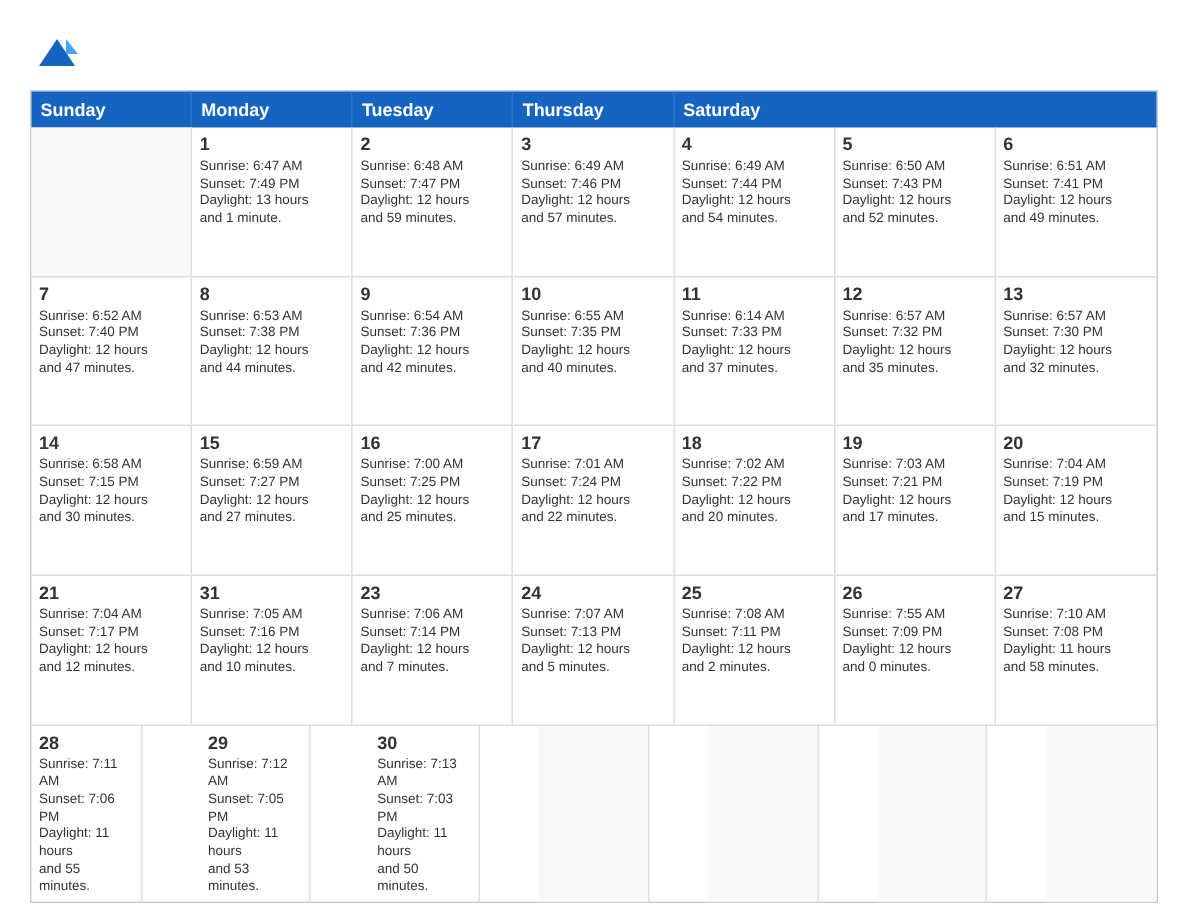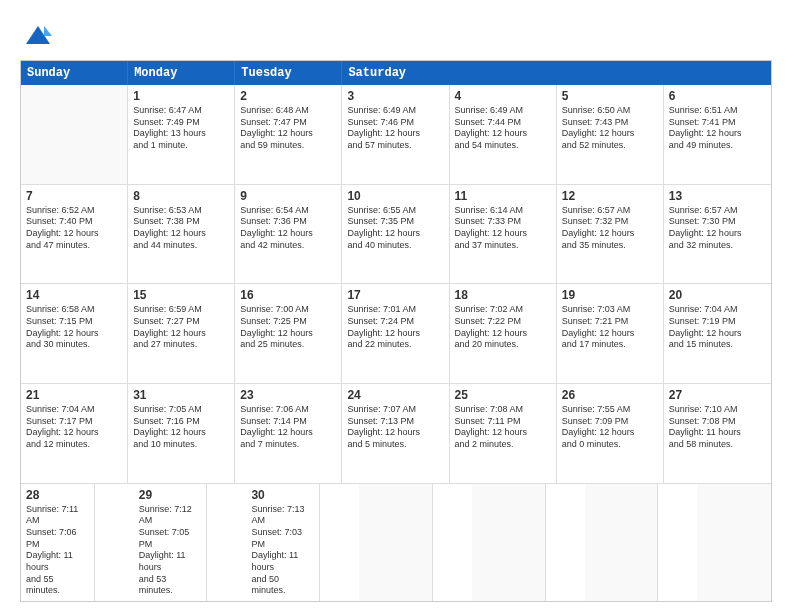--- a/index.html
+++ b/index.html
@@ -73,21 +73,20 @@
       grid-template-columns: repeat(7, 1fr);
       background: #1565c0;
     }
     .cal-header-cell {
       color: #fff;
       font-size: 12px;
       font-weight: bold;
       padding: 5px 6px;
       border-right: 1px solid #2277cc;
       text-align: left;
-      font-family: Liberation Mono, monospace;
     }
     .cal-header-cell:last-child { border-right: none; }
     .cal-body {
       flex: 1;
       display: flex;
       flex-direction: column;
     }
     .cal-row {
       display: grid;
       grid-template-columns: repeat(7, 1fr);
@@ -138,20 +137,21 @@
       <div class="month-title"></div>
       <div class="location"></div>
     </div>
   </div>
 
   <div class="calendar">
     <div class="cal-header" id="cal-header">
         <div class="cal-header-cell">Sunday</div>
         <div class="cal-header-cell">Monday</div>
         <div class="cal-header-cell">Tuesday</div>
+        <div class="cal-header-cell">Thursday</div>
         <div class="cal-header-cell">Saturday</div>
       </div>
     <div class="cal-body" id="cal-body">
         <div class="cal-row">
           <div class="cal-cell empty"></div>
           <div class="cal-cell">
             <span class="day-num">1</span>
             <span class="cell-line">Sunrise: 6:47 AM</span>
             <span class="cell-line">Sunset: 7:49 PM</span>
             <span class="cell-line">Daylight: 13 hours</span>

